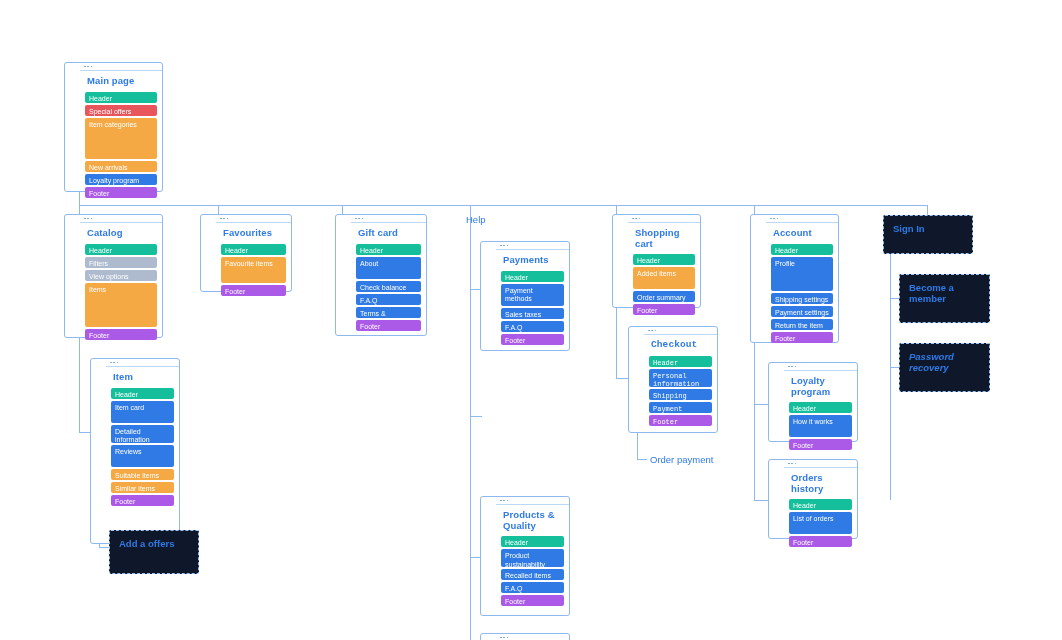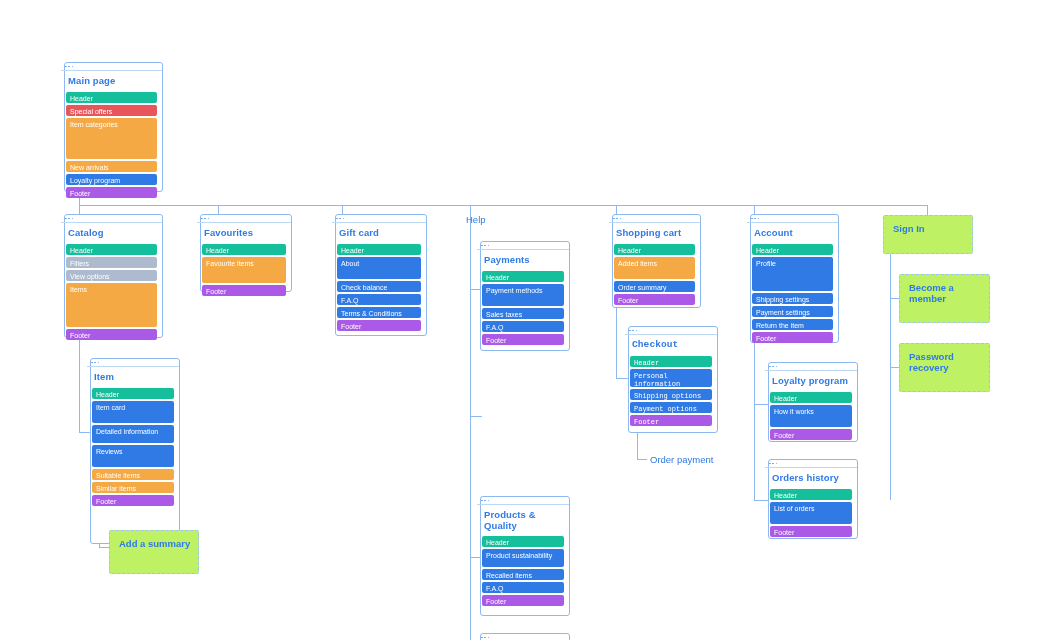--- a/index.html
+++ b/index.html
@@ -11,21 +11,21 @@
   #canvas{position:absolute;left:0;top:0;width:1062px;height:640px;}
   svg.links{position:absolute;left:0;top:0;width:1062px;height:640px;pointer-events:none;}
 
   
   .card{
     position:absolute;
     background:#ffffff;
     border:1px solid #8db8f0;
     border-radius:3px;
     box-sizing:border-box;
-    padding:0 5px 5px 1px;
+    padding:0 5px 5px 20px;
   }
   .chrome{
     height:8px;margin:0 -5px 0 -5px;
     border-bottom:1px solid #bcd8f7;
     display:flex;align-items:center;gap:1.5px;padding-left:4px;
     box-sizing:border-box;
   }
   .dot{width:1.8px;height:1.8px;background:#6aa3ec;border-radius:50%;}
   .card-title{
     color:#2f7ae5;font-weight:bold;font-size:9.5px;
@@ -40,21 +40,21 @@
   .blk.green{background:#15bf9b;}
   .blk.red{background:#e8565c;}
   .blk.orange{background:#f5a945;}
   .blk.blue{background:#2f7ae5;}
   .blk.purple{background:#ab5ae8;}
   .blk.gray{background:#aebace;}
 
   
   .ghost{
     position:absolute;border:1px dashed #9cc3f5;border-radius:2px;
-    box-sizing:border-box;background:#bef264;
+    box-sizing:border-box;background:#0f172a;
   }
   .ghost .label{
     color:#2f7ae5;font-weight:bold;font-size:9.5px;line-height:11px;
     margin:7px 0 0 9px;
   }
   .plain-label{
     position:absolute;color:#2f7ae5;font-weight:normal;
     font-size:9.5px;line-height:11px;white-space:nowrap;
   }
 </style>
@@ -298,30 +298,30 @@
       <div class="blk blue" style="height:22px">Item card</div>
       <div class="blk blue" style="height:18px">Detailed information</div>
       <div class="blk blue" style="height:22px">Reviews</div>
       <div class="blk orange" style="height:11px">Suitable items</div>
       <div class="blk orange" style="height:11px">Similar items</div>
       <div class="blk purple" style="height:11px">Footer</div>
     </div>
   </div>
 
   <div class="ghost" style="left:109px;top:530px;width:90px;height:44px;">
-    <div class="label">Add a summary</div>
+    <div class="label">Add a offers</div>
   </div>
 
   <div class="ghost" style="left:883px;top:215px;width:90px;height:39px;">
     <div class="label">Sign In</div>
   </div>
 
   <div class="ghost" style="left:899px;top:274px;width:91px;height:49px;">
     <div class="label" style="white-space:pre-line;">Become a
 member</div>
   </div>
 
-  <div class="ghost" style="left:899px;top:343px;width:91px;height:49px;">
+  <div class="ghost" style="left:899px;top:343px;width:91px;height:49px;font-style:italic;">
     <div class="label" style="white-space:pre-line;">Password
 recovery</div>
   </div>
 
 </div>
 
 </body></html>

